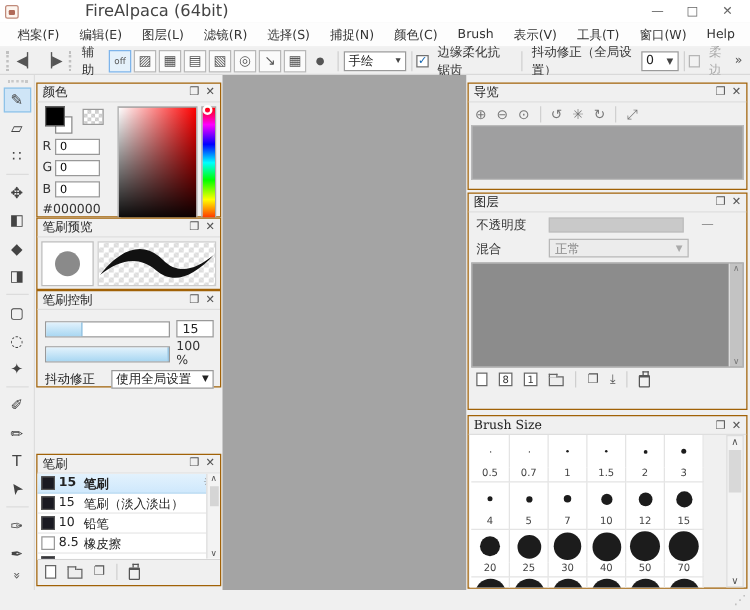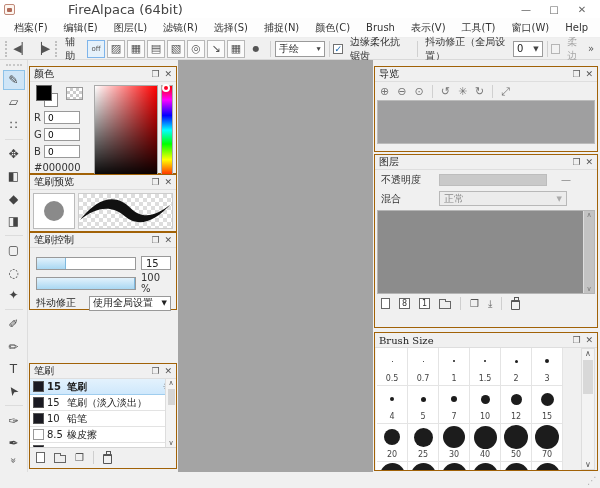--- a/index.html
+++ b/index.html
@@ -123,21 +123,21 @@
   #p-nav { top:6px; height:86px; }
   .nav-icons { display:flex; align-items:center; height:18px; padding:0 5px; gap:8px; color:#777; font-size:11px; }
   .nav-sep { width:1px; height:13px; background:#d0d0d0; }
   .nav-preview { margin:0 2px 2px; height:44px; background:#9f9fa0; border:1px solid #bbb; }
 
   #p-layer { top:94px; height:174px; }
   .lay-row { display:flex; align-items:center; height:19px; padding:0 6px; gap:6px; }
   .lay-row .lbl { width:52px; color:#333; }
   .opa-bar { width:108px; height:12px; background:#c9c9c9; border:1px solid #bdbdbd; }
   .opa-dash { color:#888; margin-left:8px; }
-  .blend-dd { width:128px; height:15px; border:1px solid #b8b8b8; background:#ececec; color:#8a8a8a; display:flex; align-items:center; padding:0 4px; }
+  .blend-dd { width:112px; height:15px; border:1px solid #b8b8b8; background:#ececec; color:#8a8a8a; display:flex; align-items:center; padding:0 4px; }
   .blend-dd .car { margin-left:auto; font-size:7px; color:#aaa; }
   .cb-row { display:flex; align-items:center; height:16px; padding:0 6px; gap:4px; color:#9a9a9a; }
   .cb-row .gap { width:14px; }
   .layers-area { position:relative; margin:2px 2px 0; height:84px; background:#8c8c8c; border:1px solid #b5b5b5; }
   .layers-area .vscroll { background:rgba(240,240,240,.55); color:#777; }
 
   #p-bsize { top:272px; height:139px; }
   .bs-wrap { position:relative; height:122px; overflow:hidden; }
   .bs-grid { position:absolute; left:1px; top:0; width:187px; background:#fff; }
   .bs-rowdots, .bs-rowlab { display:flex;justify-content:flex-end; }

